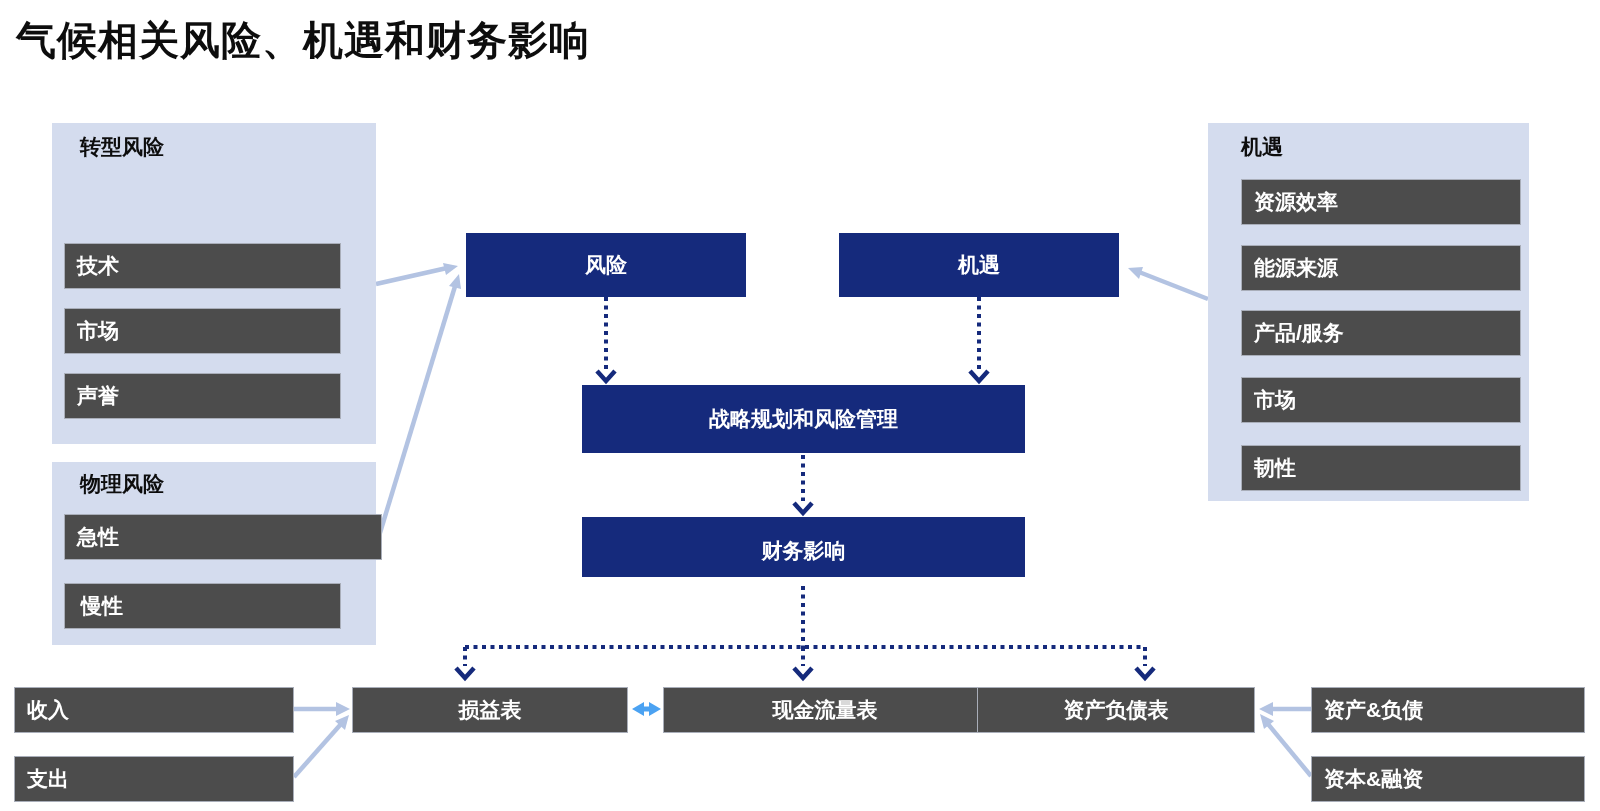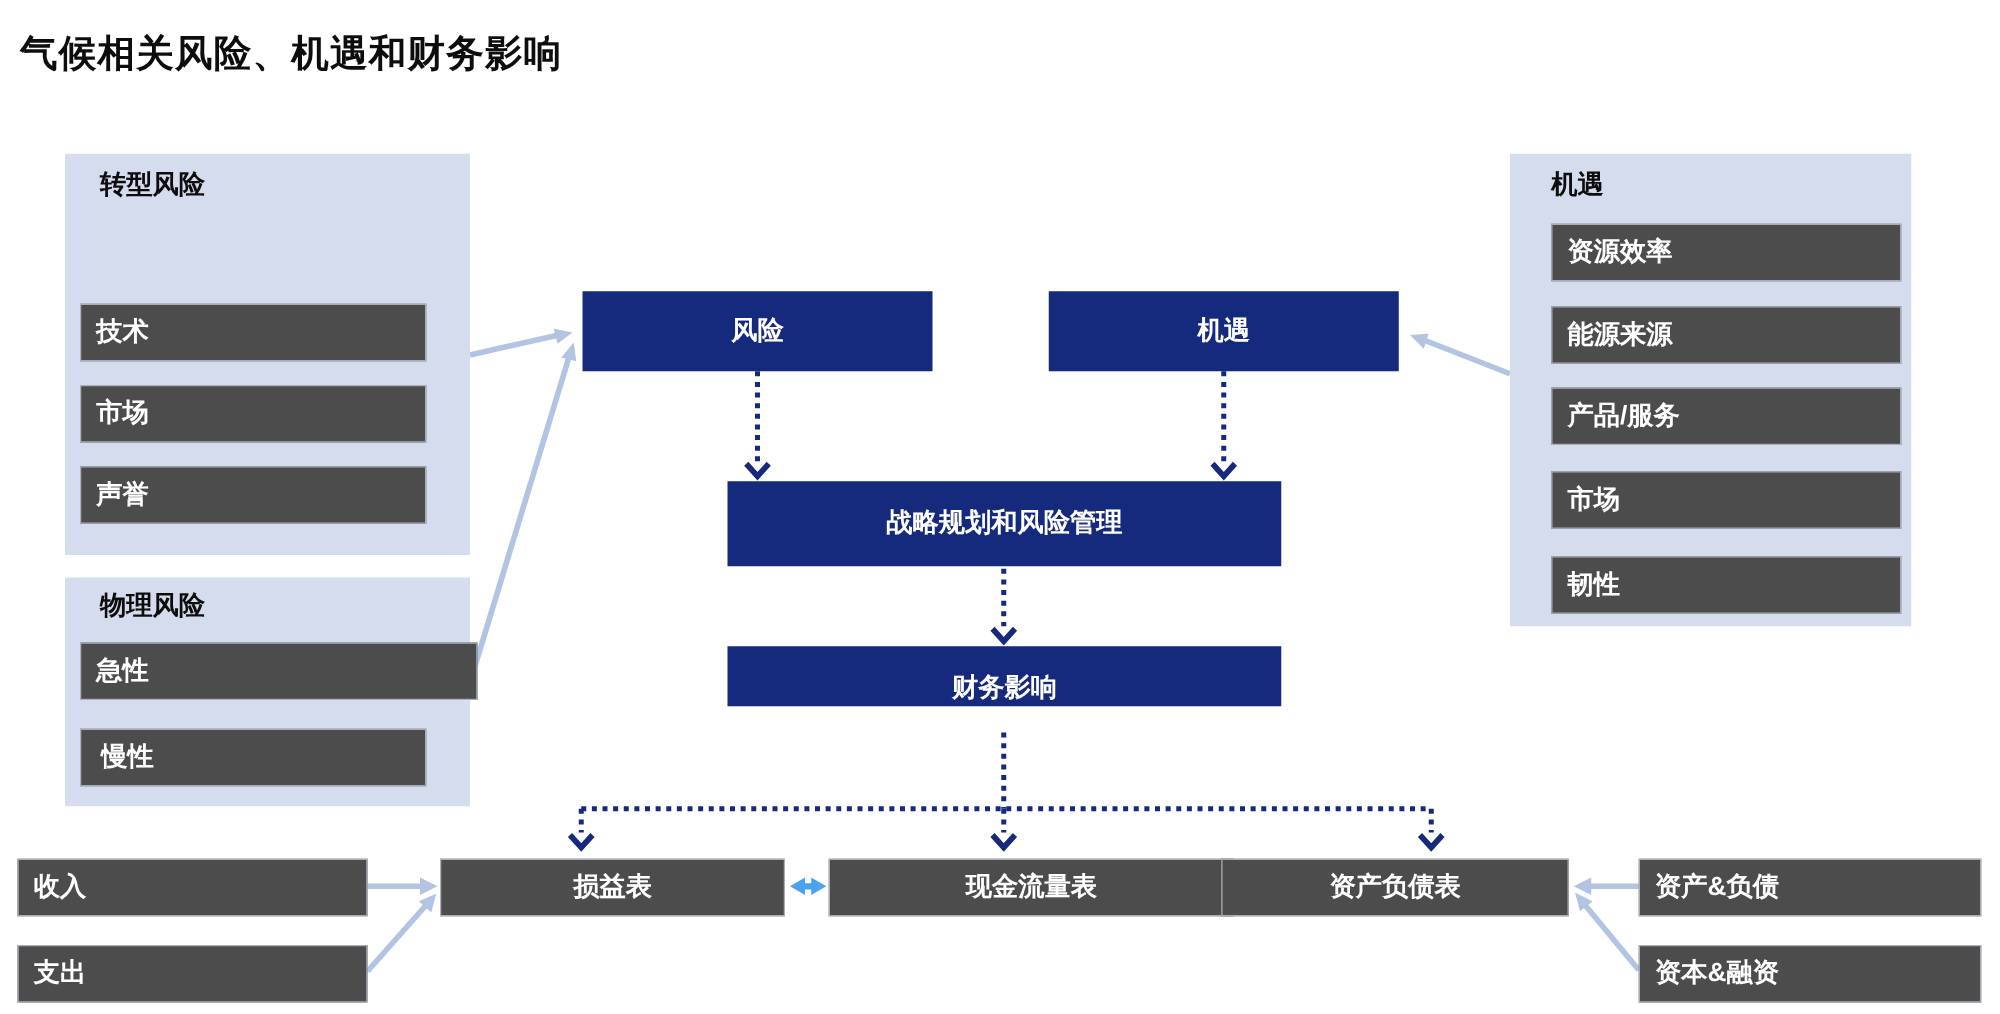--- a/index.html
+++ b/index.html
@@ -1,18 +1,18 @@
 <!DOCTYPE html>
 <html style="--c-navy: #152A7C; --c-box-gray: #4C4C4C; --c-panel-blue: #D4DCEE; --c-arrow-light: #B3C3E2; --c-arrow-bright: #4BA2F2; --c-box-border: #A9AEB9; --c-text-dark: #0D0D0D;"><head>
 <meta charset="utf-8">
 <style>
   html,body{margin:0;padding:0;background:#fff;}
   body{font-family:"Liberation Sans","DejaVu Sans",sans-serif;}
   .canvas{position:relative;width:1600px;height:811px;background:#fff;overflow:hidden;}
-  .title{position:absolute;left:16px;top:23px;margin:0;font-size:30px;font-weight:bold;color:var(--c-text-dark);letter-spacing:1px;}
+  .title{position:absolute;left:16px;top:13px;margin:0;font-size:40px;font-weight:bold;color:var(--c-text-dark);letter-spacing:1px;}
   .panel{position:absolute;background:var(--c-panel-blue);}
   .panel-header{position:absolute;left:28px;font-size:21px;font-weight:bold;color:var(--c-text-dark);}
   .gitem{position:absolute;background:var(--c-box-gray);border:1px solid var(--c-box-border);
          box-sizing:border-box;color:#fff;font-size:21px;font-weight:bold;
          height:46px;line-height:44px;padding-left:12px;white-space:nowrap;}
   .navy{position:absolute;background:var(--c-navy);color:#fff;font-size:21px;font-weight:bold;
         text-align:center;white-space:nowrap;}
   .statement{padding-left:0;text-align:center;}
   svg.connectors{position:absolute;left:0;top:0;width:1600px;height:811px;pointer-events:none;}
 </style>
@@ -107,21 +107,21 @@
     <div class="gitem" style="left:33px;top:56px;width:280px;">资源效率</div>
     <div class="gitem" style="left:33px;top:122px;width:280px;">能源来源</div>
     <div class="gitem" style="left:33px;top:187px;width:280px;">产品/服务</div>
     <div class="gitem" style="left:33px;top:254px;width:280px;">市场</div>
     <div class="gitem" style="left:33px;top:322px;width:280px;">韧性</div>
   </div>
 
   <div class="navy" style="left:466px;top:233px;width:280px;height:64px;line-height:64px;">风险</div>
   <div class="navy" style="left:839px;top:233px;width:280px;height:64px;line-height:64px;">机遇</div>
   <div class="navy" style="left:582px;top:385px;width:443px;height:68px;line-height:68px;">战略规划和风险管理</div>
-  <div class="navy" style="left:582px;top:517px;width:443px;height:48px;line-height:68px;">财务影响</div>
+  <div class="navy" style="left:582px;top:517px;width:443px;height:60px;line-height:68px;">财务影响</div>
 
   <div class="gitem statement" style="left:352px;top:687px;width:276px;">损益表</div>
   <div class="gitem statement" style="left:663px;top:687px;width:324px;">现金流量表</div>
   <div class="gitem" style="left:14px;top:687px;width:280px;">收入</div>
 
   <div class="gitem statement" style="left:977px;top:687px;width:278px;">资产负债表</div>
   <div class="gitem" style="left:14px;top:756px;width:280px;">支出</div>
 
   <div class="gitem" style="left:1311px;top:687px;width:274px;">资产&amp;负债</div>
   <div class="gitem" style="left:1311px;top:756px;width:274px;">资本&amp;融资</div>

